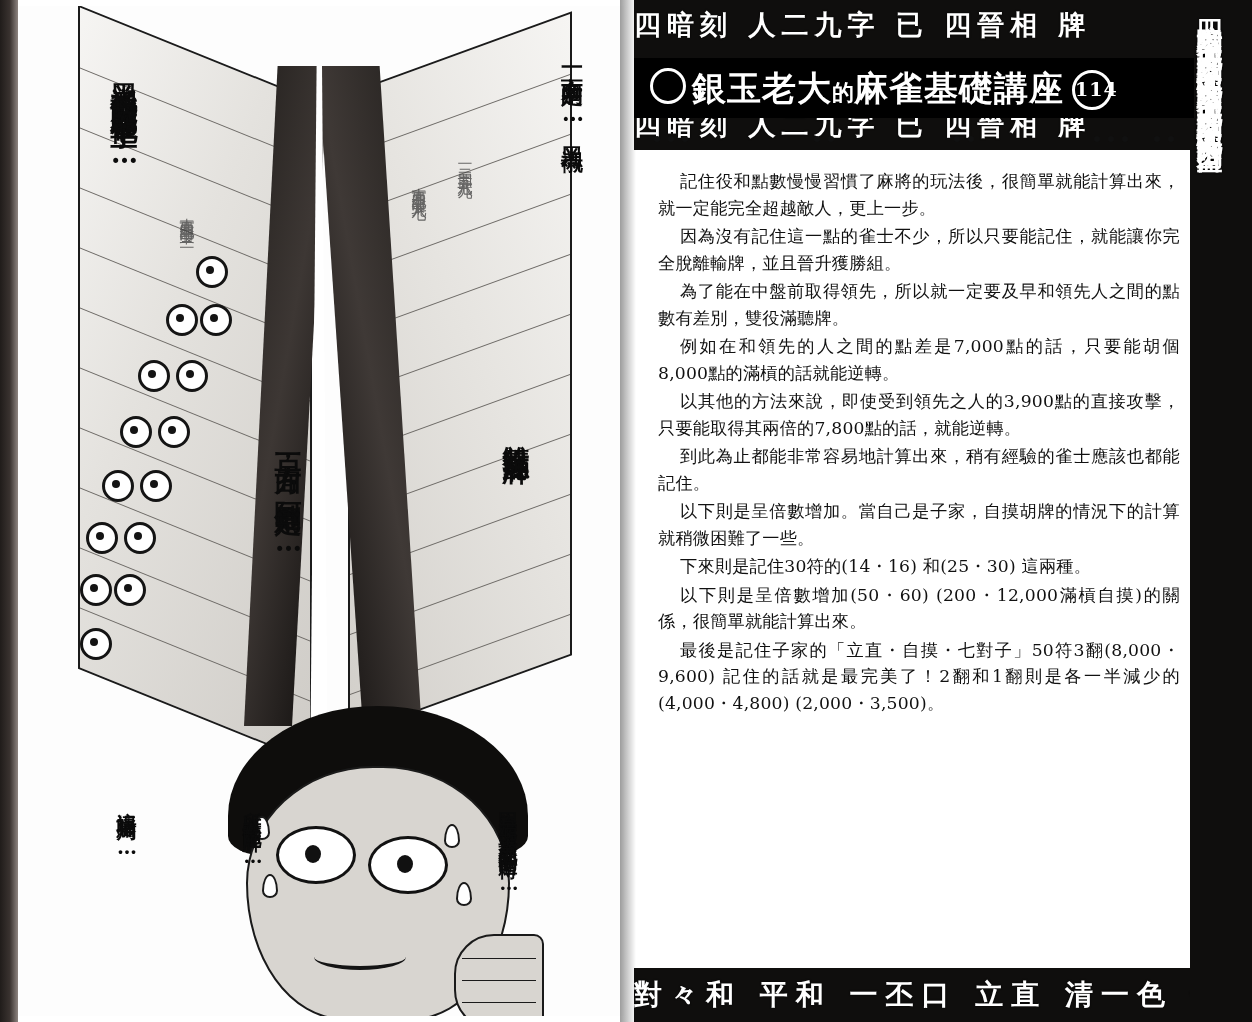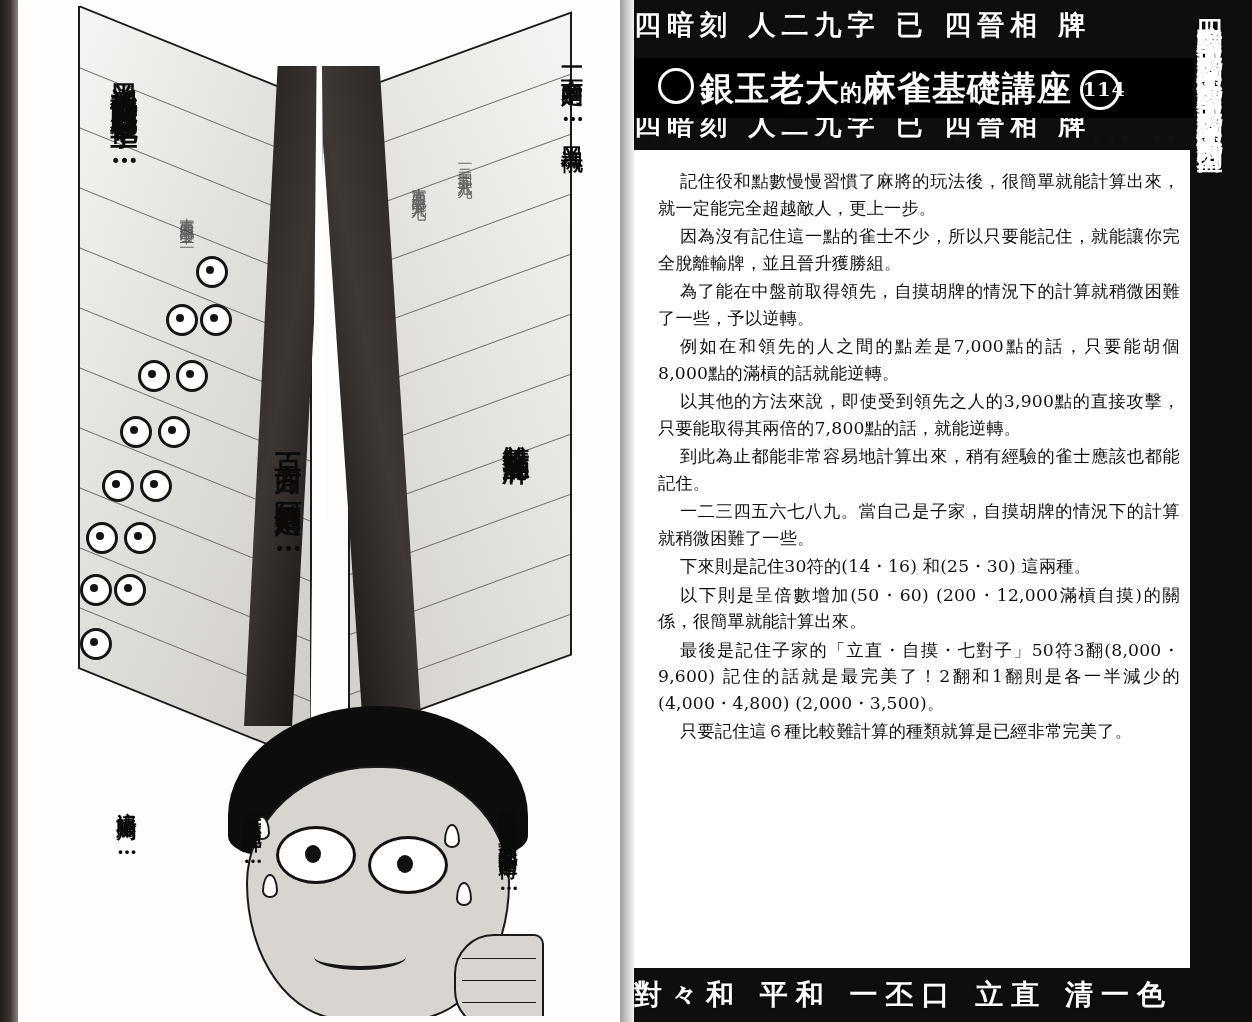--- a/index.html
+++ b/index.html
@@ -200,21 +200,21 @@
   .pattern.right .vcol {
     writing-mode: vertical-rl; text-orientation: upright;
     height: 1022px; letter-spacing: 4px;
   }
 
   .header-band {
     position: absolute; left: 0; top: 58px; width: 560px; height: 60px;
     background: #000;
   }
   .header-title {
-    position: absolute; left: 24px; top: 60px;
+    position: absolute; left: 16px; top: 60px;
     width: 540px; height: 56px;
     color: #fff;
     font-family: "DejaVu Serif", serif;
     font-weight: 700;
     font-size: 34px;
     line-height: 56px;
     white-space: nowrap;
     letter-spacing: 1px;
   }
   .header-title .dot-badge {
@@ -403,26 +403,25 @@
       <i style="left:440px"></i>
         <i style="left:454px"></i>
         <i style="left:468px"></i>
       <i style="left:500px"></i>
         <i style="left:514px"></i>
     </div>
 
     <div class="article">
       <p>記住役和點數慢慢習慣了麻將的玩法後，很簡單就能計算出來，就一定能完全超越敵人，更上一步。</p>
       <p>因為沒有記住這一點的雀士不少，所以只要能記住，就能讓你完全脫離輸牌，並且晉升獲勝組。</p>
-      <p>為了能在中盤前取得領先，自摸胡牌的情況下的計算就稍微困難了一些，予以逆轉。</p>
+      <p>為了能在中盤前取得領先，所以就一定要及早和領先人之間的點數有差別，雙役滿聽牌。</p>
       <p>例如在和領先的人之間的點差是7,000點的話，只要能胡個8,000點的滿槓的話就能逆轉。</p>
       <p>以其他的方法來說，即使受到領先之人的3,900點的直接攻擊，只要能取得其兩倍的7,800點的話，就能逆轉。</p>
       <p>到此為止都能非常容易地計算出來，稍有經驗的雀士應該也都能記住。</p>
-      <p>一二三四五六七八九。當自己是子家，自摸胡牌的情況下的計算就稍微困難了一些。</p>
+      <p>以下則是呈倍數增加。當自己是子家，自摸胡牌的情況下的計算就稍微困難了一些。</p>
       <p>下來則是記住30符的(14・16) 和(25・30) 這兩種。</p>
       <p>以下則是呈倍數增加(50・60) (200・12,000滿槓自摸)的關係，很簡單就能計算出來。</p>
       <p>最後是記住子家的「立直・自摸・七對子」50符3翻(8,000・9,600) 記住的話就是最完美了！2翻和1翻則是各一半減少的(4,000・4,800) (2,000・3,500)。</p>
-      <p>只要記住這６種比較難計算的種類就算是已經非常完美了。</p>
     </div>
   </div>
 
   <div class="gutter-shadow"></div>
 </div>
 
 </body></html>

